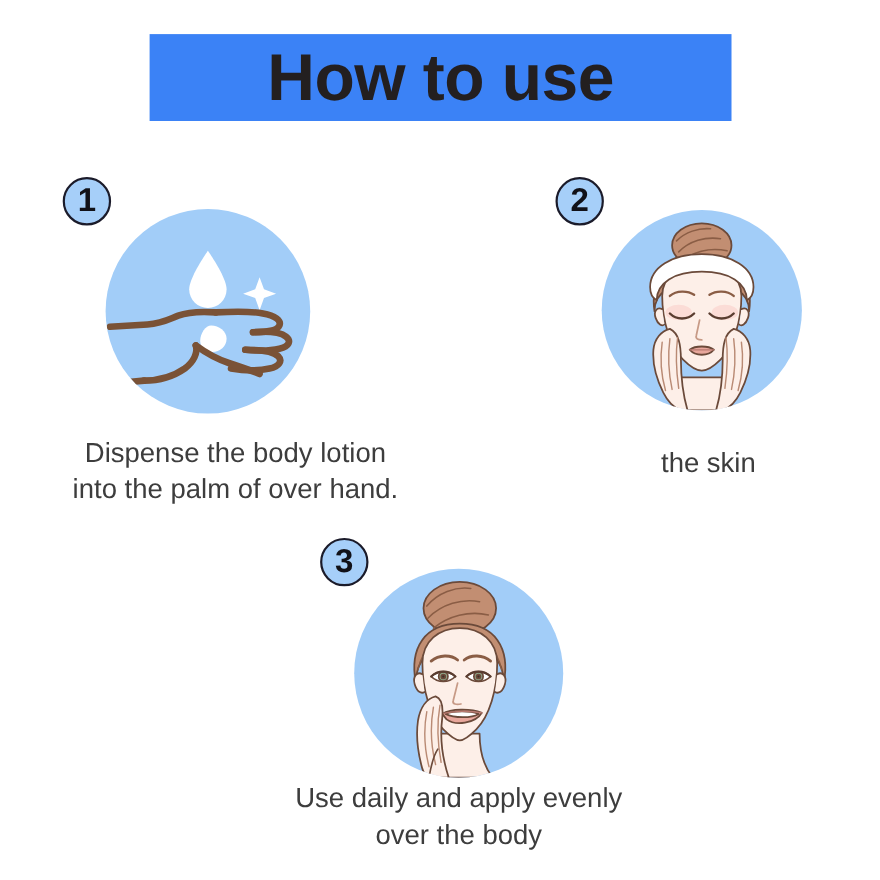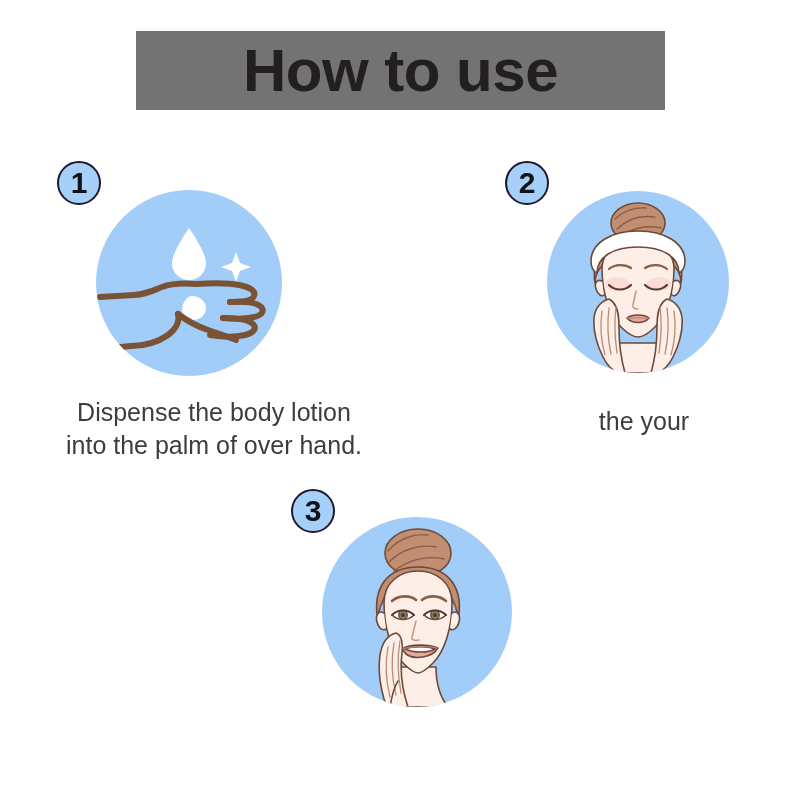--- a/index.html
+++ b/index.html
@@ -19,21 +19,21 @@
     inset: 0;
   }
 
   
   .title-banner {
     position: absolute;
     left: 136px;
     top: 31px;
     width: 529px;
     height: 79px;
-    background: #737373;
+    background: #3b82f6;
     display: flex;
     align-items: center;
     justify-content: center;
   }
   .title-text {
     font-family: "Liberation Sans", sans-serif;
     font-size: 60px;
     font-weight: 700;
     color: #231f20;
     letter-spacing: -0.5px;
@@ -191,21 +191,21 @@
 
           <path d="M120 108 C128 110 134 117 135 127 C136 140 132 154 126 166 C122 174 116 180 110 182 L104 182 C108 168 110 150 110 136 C110 122 112 112 120 108 Z" fill="#fdefe8"></path>
           <path d="M127 120 C129 134 128 150 124 164" fill="none" stroke="#b98a74" stroke-width="1.3"></path>
           <path d="M120 117 C122 132 121 149 118 163" fill="none" stroke="#b98a74" stroke-width="1.3"></path>
           <path d="M113 116 C115 131 114 148 112 162" fill="none" stroke="#b98a74" stroke-width="1.3"></path>
         </g>
       </svg>
     </div>
 
     <div class="step-caption">
-      <span class="cap-line">the your</span>
+      <span class="cap-line">the skin</span>
     </div>
   </div>
 
   <div class="step" id="step-3">
 
     <div class="step-badge">
       <span>3</span>
     </div>
 
     <div class="step-art">
@@ -250,16 +250,18 @@
           <path d="M66 130 C63 146 64 164 68 180" fill="none" stroke="#b98a74" stroke-width="1.3"></path>
           <path d="M72 126 C69 143 70 162 74 178" fill="none" stroke="#b98a74" stroke-width="1.3"></path>
           <path d="M78 124 C75 141 76 160 79 176" fill="none" stroke="#b98a74" stroke-width="1.3"></path>
 
           <path d="M68 190 C70 178 72 170 76 164" fill="none" stroke="#6b4a3a" stroke-width="1.5"></path>
         </g>
       </svg>
     </div>
 
     <div class="step-caption">
+      <span class="cap-line">Use daily and apply evenly</span>
+      <span class="cap-line">over the body</span>
     </div>
   </div>
 
 </div>
 
 </body></html>

